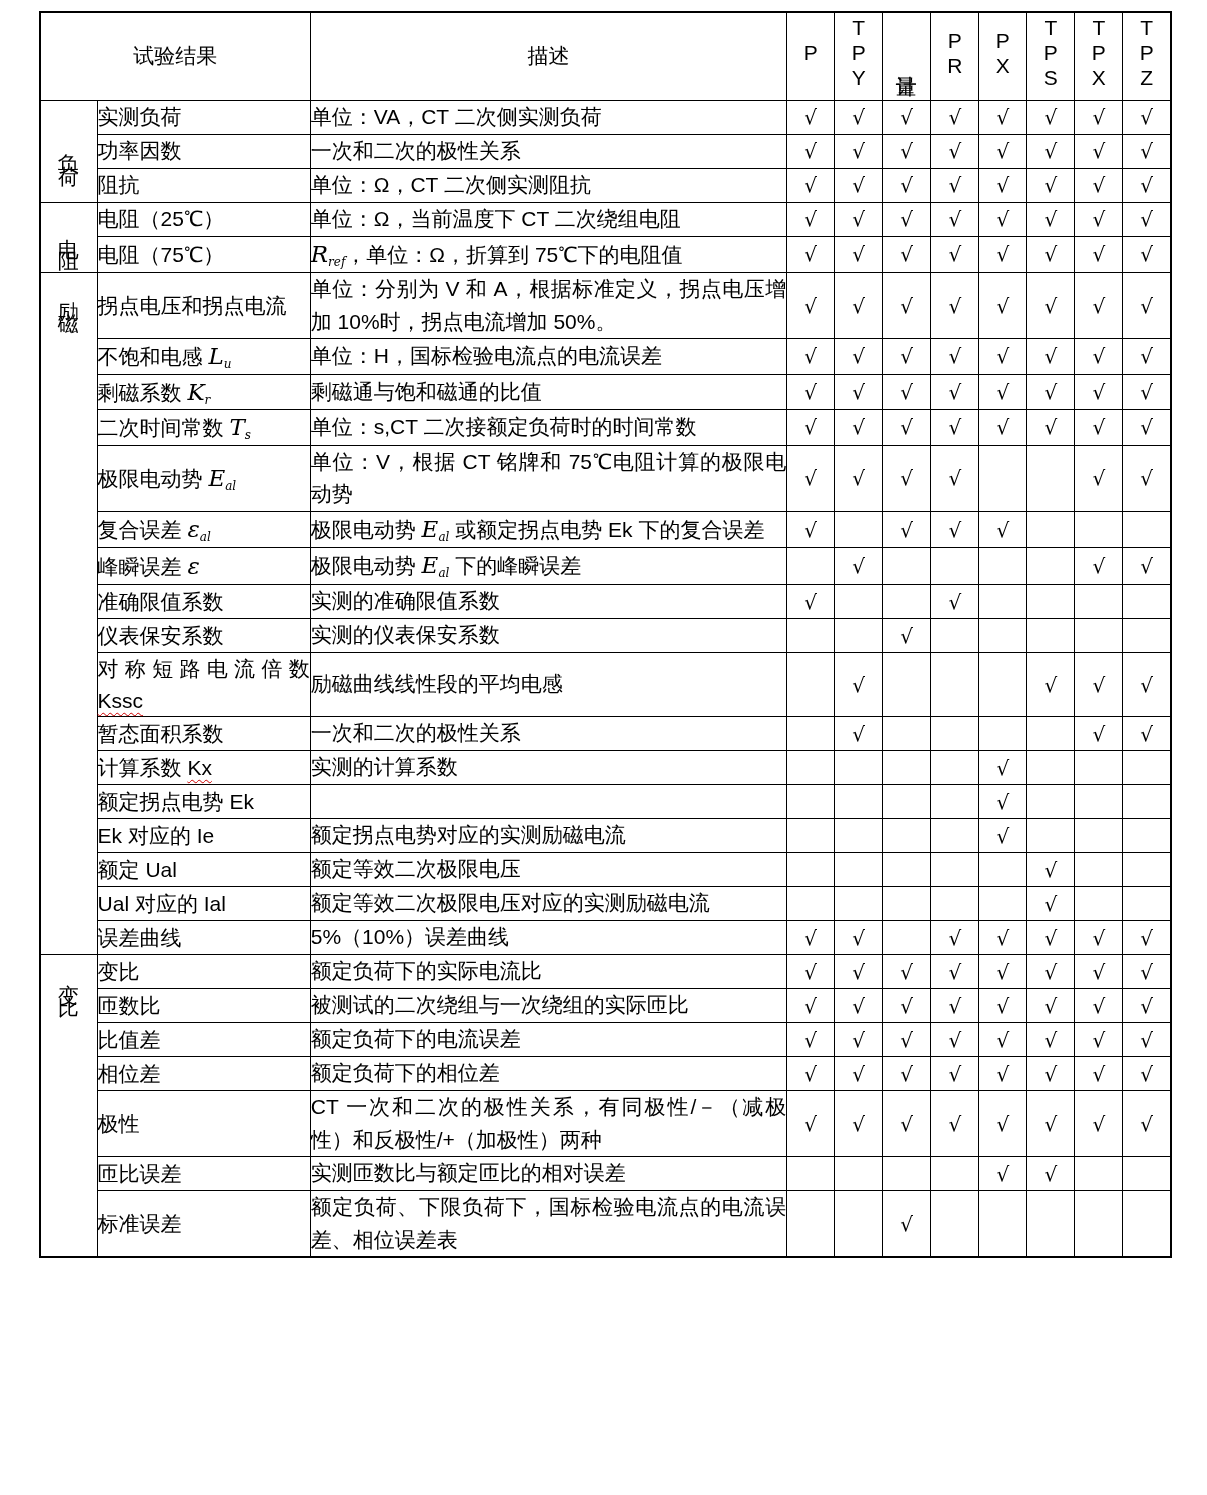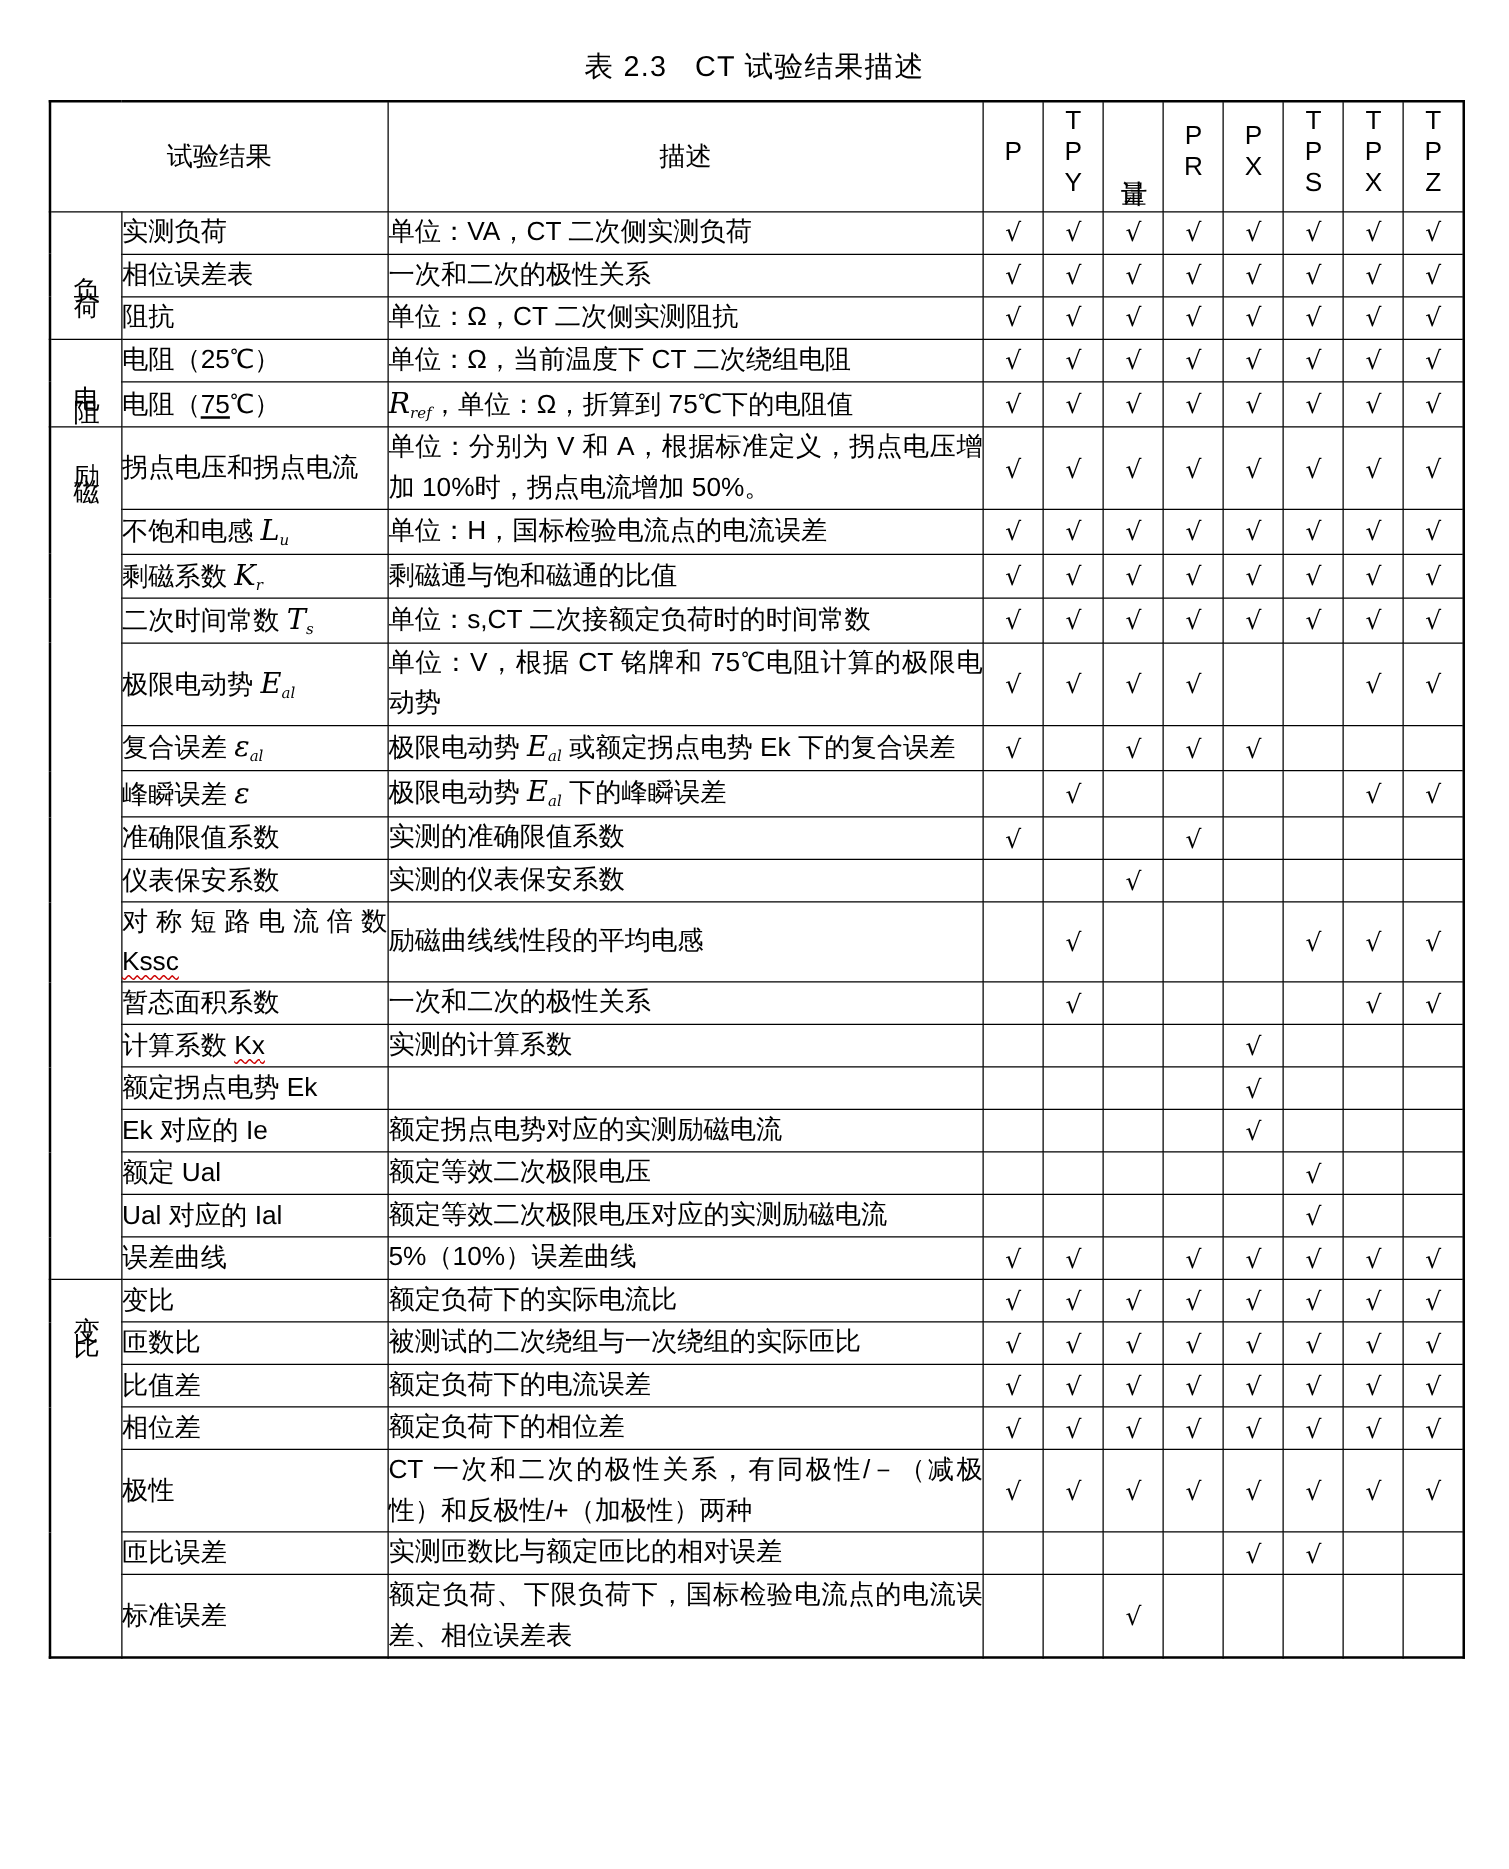--- a/index.html
+++ b/index.html
@@ -75,40 +75,39 @@
     height: 34px;
   }
   .check-cell {
     text-align: center;
     font-size: 20px;
     font-weight: bold;
     font-family: "DejaVu Sans", sans-serif;
     height: 34px;
   }
   
-  .s-u  { text-decoration: underline; text-decoration-thickness: 2px; text-underline-offset: 3px; }
+  .s-u  { text-decoration-thickness: 2px; text-underline-offset: 3px; }
   .s-sq { text-decoration: underline wavy #cc0000; text-decoration-thickness: 1px; text-underline-offset: 4px; }
   .s-var {
     font-family: "DejaVu Serif", serif;
     font-style: italic;
     font-size: 23px;
   }
   .s-sub {
     font-family: "DejaVu Serif", serif;
     font-style: italic;
     font-size: 12px;
     vertical-align: -0.35em;
   }
 </style>
 </head>
 <body>
 
 <div class="page">
 
-  <div class="doc-title">表 2.3   CT 试验结果描述</div>
 
   <table class="ct-table">
     <colgroup>
       <col style="width:57px">
         <col style="width:213px">
         <col style="width:476px">
       <col style="width:48px">
         <col style="width:48px">
         <col style="width:48px">
         <col style="width:48px">
@@ -139,21 +138,21 @@
           <td class="check-cell">√</td>
           <td class="check-cell">√</td>
           <td class="check-cell">√</td>
           <td class="check-cell">√</td>
           <td class="check-cell">√</td>
           <td class="check-cell">√</td>
           <td class="check-cell">√</td>
           <td class="check-cell">√</td>
         </tr>
         <tr>
-          <td class="result-cell"><span>相位误差表</span></td>
+          <td class="result-cell"><span>功率因数</span></td>
           <td class="desc-cell"><span>一次和二次的极性关系</span></td>
           <td class="check-cell">√</td>
           <td class="check-cell">√</td>
           <td class="check-cell">√</td>
           <td class="check-cell">√</td>
           <td class="check-cell">√</td>
           <td class="check-cell">√</td>
           <td class="check-cell">√</td>
           <td class="check-cell">√</td>
         </tr>

